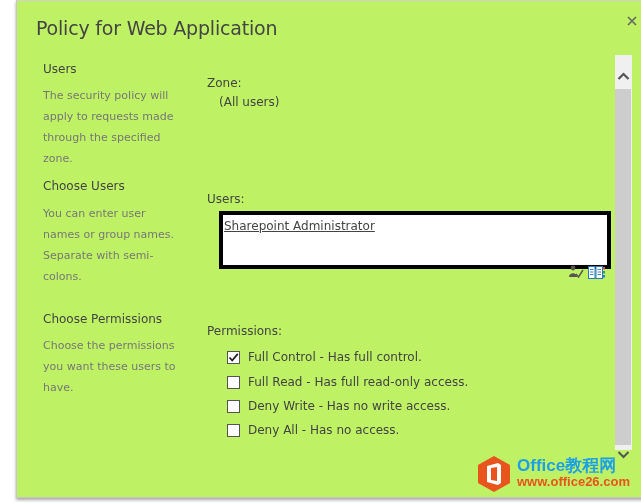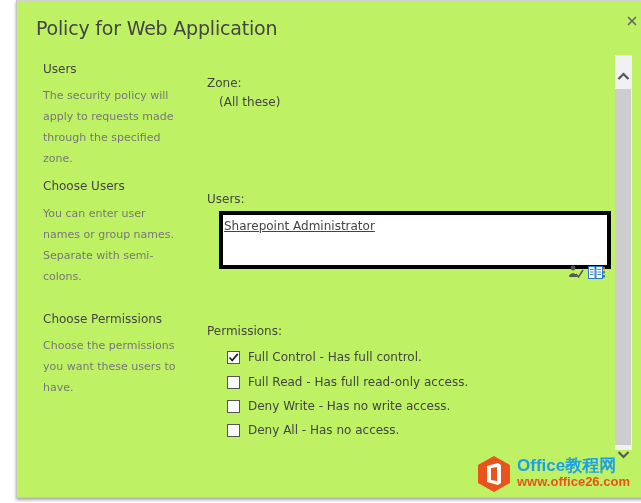--- a/index.html
+++ b/index.html
@@ -75,21 +75,21 @@
 
   <div class="close">
     <svg width="14" height="14" viewBox="0 0 14 14">
       <path d="M3 3 L11 11 M11 3 L3 11" stroke="#666" stroke-width="1.6" fill="none"></path>
     </svg>
   </div>
 
   <div class="section-title" style="top:61px">Users</div>
   <div class="section-desc" style="top:84px">The security policy will apply to requests made through the specified zone.</div>
   <div class="field-label" style="top:75px">Zone:</div>
-  <div class="zone-value">(All these)</div>
+  <div class="zone-value">(All users)</div>
 
   <div class="section-title" style="top:178px">Choose Users</div>
   <div class="section-desc" style="top:202px">You can enter user names or group names. Separate with semi-colons.</div>
   <div class="field-label" style="top:191px">Users:</div>
   <div class="people-box">
     <span class="people-entry">Sharepoint Administrator</span>
   </div>
   <div class="check-icon-btn">
     <svg width="16" height="14" viewBox="0 0 16 14">
       <circle cx="5" cy="3" r="2.4" fill="#555"></circle>

